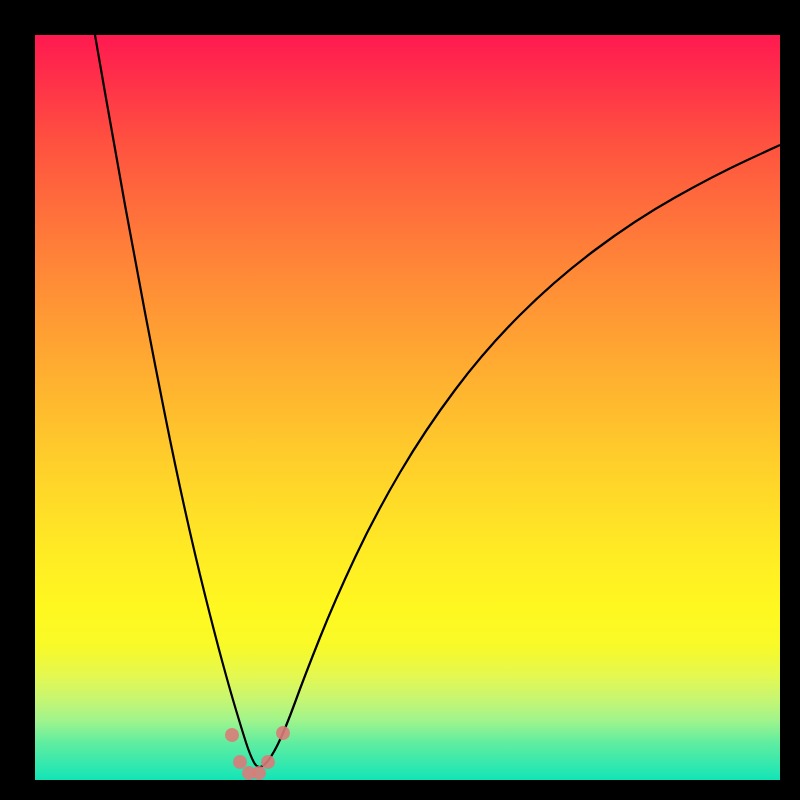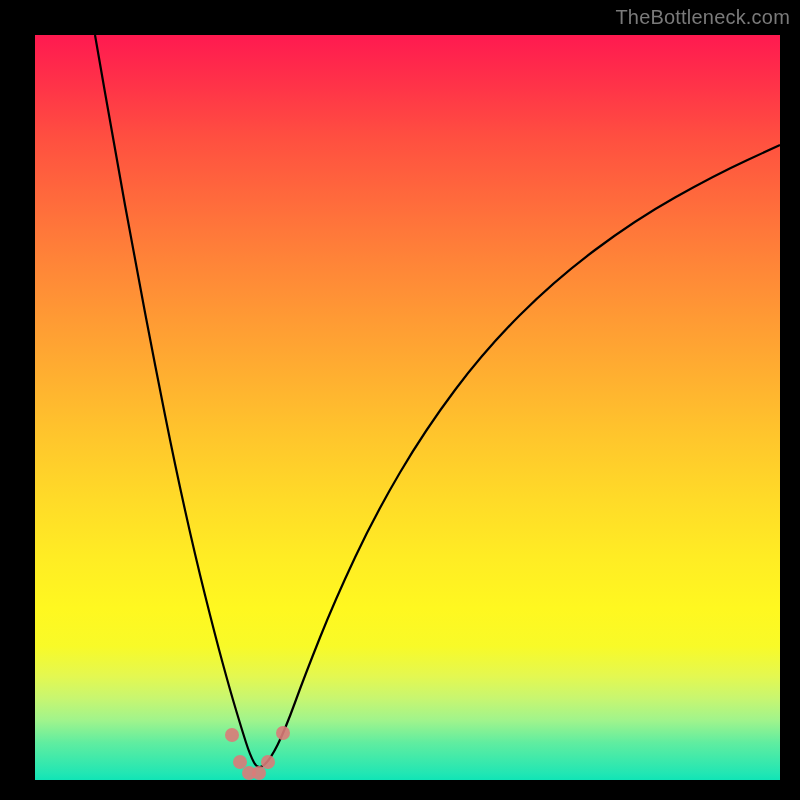--- a/index.html
+++ b/index.html
@@ -62,21 +62,20 @@
     left: 0;
     width: 745px;
     height: 745px;
     overflow: visible;
   }
 </style>
 </head>
 <body>
 
 <div class="frame">
-  <div class="watermark">TheBottleneck.com</div>
   <div class="plot">
     <svg class="curve" viewBox="0 0 745 745" preserveAspectRatio="none">
       <path id="curve-path" fill="none" stroke="#000000" stroke-width="2.2" d="M 60 0 Q 60 0 70 57.5 Q 80 115 90 170 Q 100 225 110 277.5 Q 120 330 130 380 Q 140 430 150 475 Q 160 520 170 560 Q 180 600 187.5 627.5 Q 195 655 201 675 Q 207 695 211 707.5 Q 215 720 219 727.5 Q 223 735 229 730 Q 235 725 242.5 710 Q 250 695 260 667.5 Q 270 640 285 602.5 Q 300 565 320 522.5 Q 340 480 365 437.5 Q 390 395 420 355 Q 450 315 485 280 Q 520 245 560 215 Q 600 185 640 162.5 Q 680 140 712.5 125 T 745 110"></path>
       <g id="marker-group">
           <circle cx="197" cy="700" r="7" fill="#da7b79" fill-opacity="0.9"></circle>
           <circle cx="205" cy="727" r="7" fill="#da7b79" fill-opacity="0.9"></circle>
           <circle cx="214" cy="738" r="7" fill="#da7b79" fill-opacity="0.9"></circle>
           <circle cx="224" cy="738" r="7" fill="#da7b79" fill-opacity="0.9"></circle>
           <circle cx="233" cy="727" r="7" fill="#da7b79" fill-opacity="0.9"></circle>
           <circle cx="248" cy="698" r="7" fill="#da7b79" fill-opacity="0.9"></circle>

